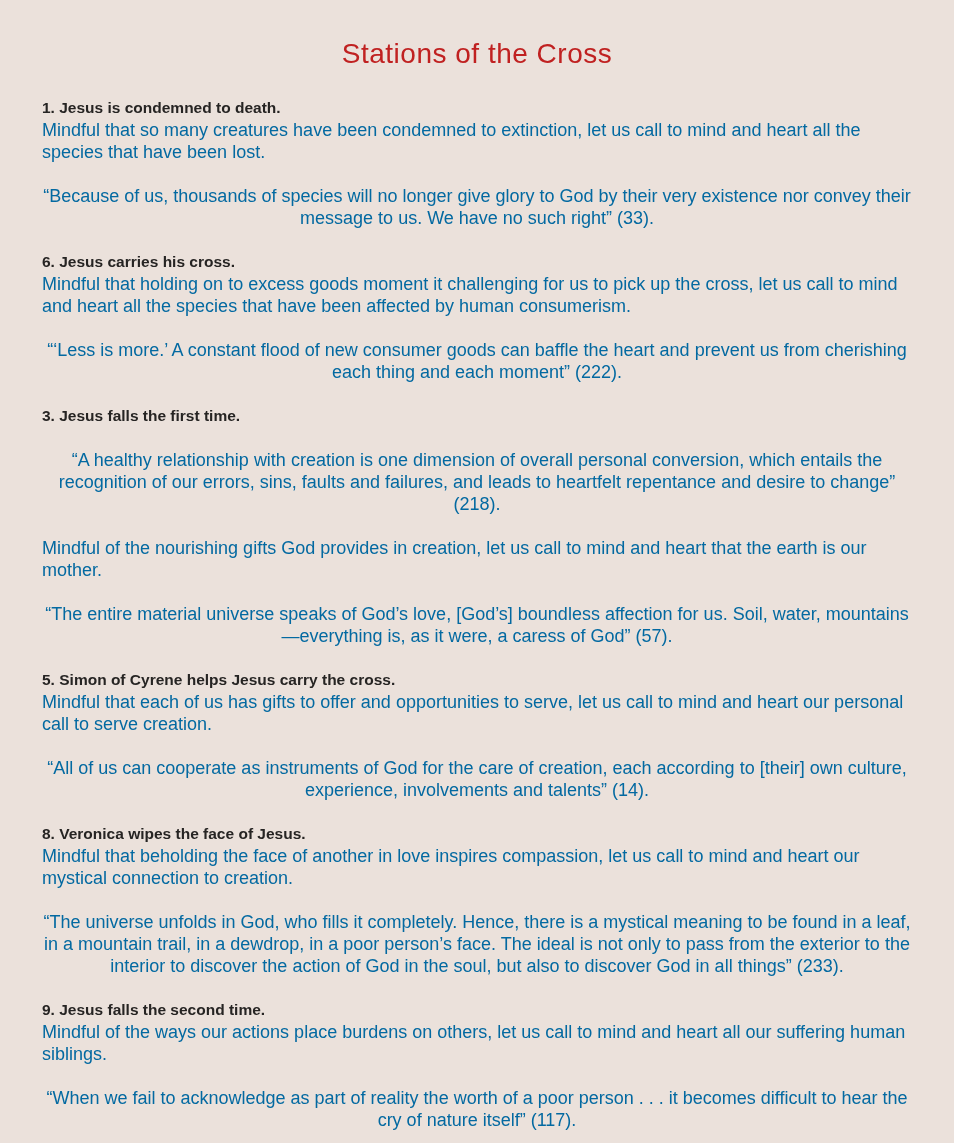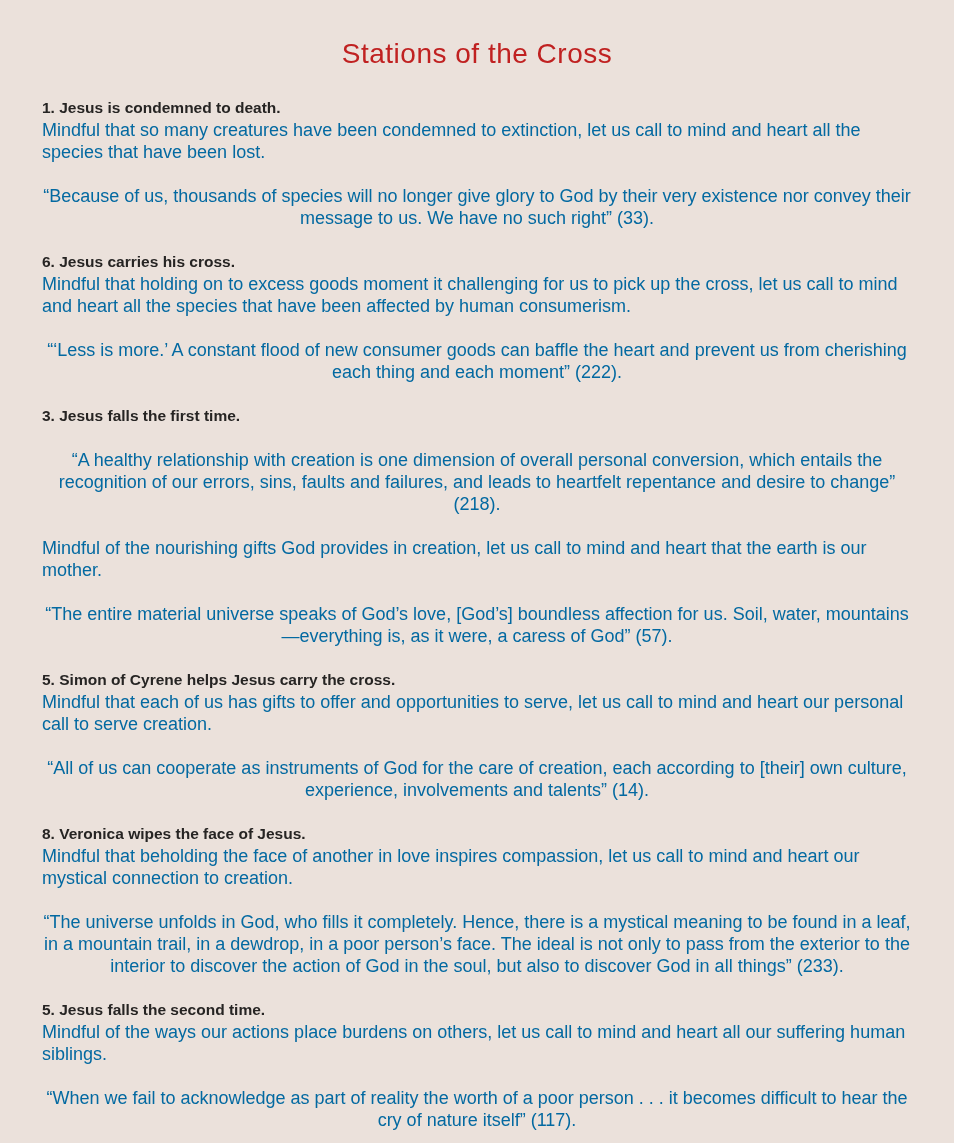--- a/index.html
+++ b/index.html
@@ -84,18 +84,18 @@
     <p class="station-quote">“All of us can cooperate as instruments of God for the care of creation, each according to [their] own culture, experience, involvements and talents” (14).</p>
   </div>
 
   <div class="station">
     <p class="station-heading">8. Veronica wipes the face of Jesus.</p>
     <p class="station-reflection">Mindful that beholding the face of another in love inspires compassion, let us call to mind and heart our mystical connection to creation.</p>
     <p class="station-quote">“The universe unfolds in God, who fills it completely. Hence, there is a mystical meaning to be found in a leaf, in a mountain trail, in a dewdrop, in a poor person’s face. The ideal is not only to pass from the exterior to the interior to discover the action of God in the soul, but also to discover God in all things” (233).</p>
   </div>
 
   <div class="station">
-    <p class="station-heading">5. Jesus falls the second time.</p>
+    <p class="station-heading">9. Jesus falls the second time.</p>
     <p class="station-reflection">Mindful of the ways our actions place burdens on others, let us call to mind and heart all our suffering human siblings.</p>
     <p class="station-quote">“When we fail to acknowledge as part of reality the worth of a poor person . . . it becomes difficult to hear the cry of nature itself” (117).</p>
   </div>
 
 </div>
 
 </body></html>

